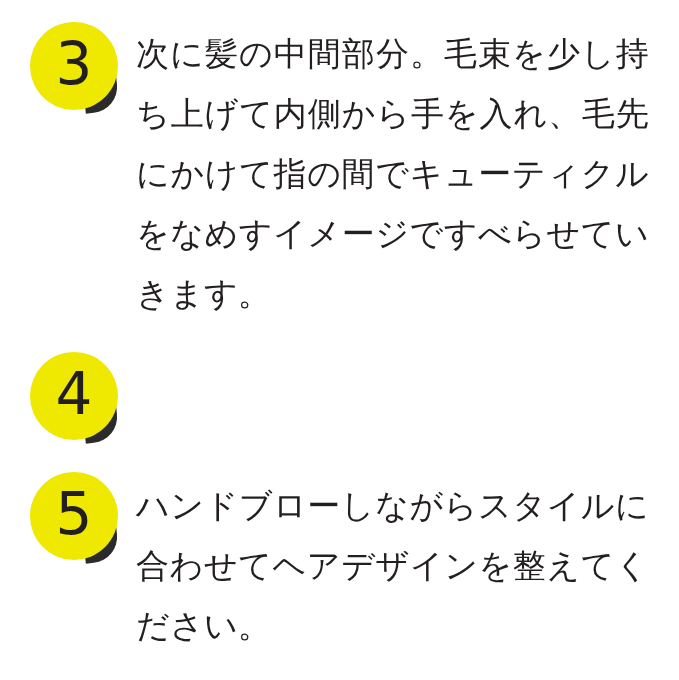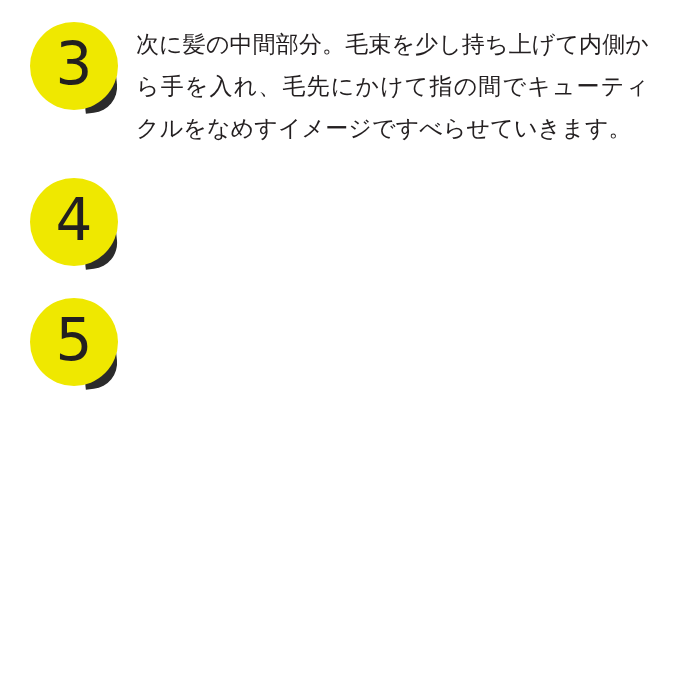--- a/index.html
+++ b/index.html
@@ -63,21 +63,21 @@
     font-family: "DejaVu Sans", "Liberation Sans", sans-serif;
     font-size: 58px;
     line-height: 1;
     font-weight: 400;
     color: #231f20;
     position: relative;
     top: -2px;
   }
   .step-text {
     flex: 1 1 auto;
-    font-size: 23px;
+    font-size: 33px;
     line-height: 1.82;
     letter-spacing: 0.005em;
     color: #231f20;
     padding-top: 4px;
     text-align: justify;
     text-justify: inter-character;
   }
   .step-3 .step-text { padding-top: 2px; }
   .step-5 { margin-bottom: 0; }
 </style>
@@ -105,15 +105,16 @@
     </div>
   </div>
 
   <div class="step step-5">
     <div class="badge-wrap">
       <div class="badge-fold"></div>
       <div class="badge">
         <span class="badge-num">5</span>
       </div>
     </div>
+    <div class="step-text">ハンドブローしながらスタイルに合わせてヘアデザインを整えてください。</div>
   </div>
 
 </div>
 
 </body></html>

